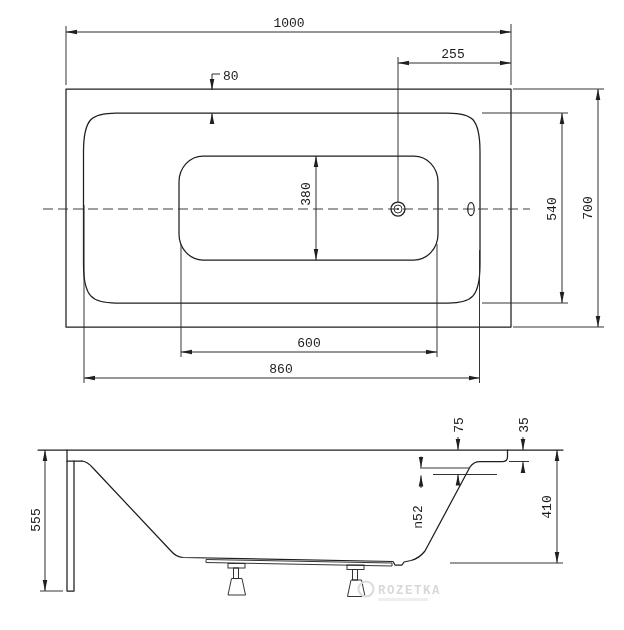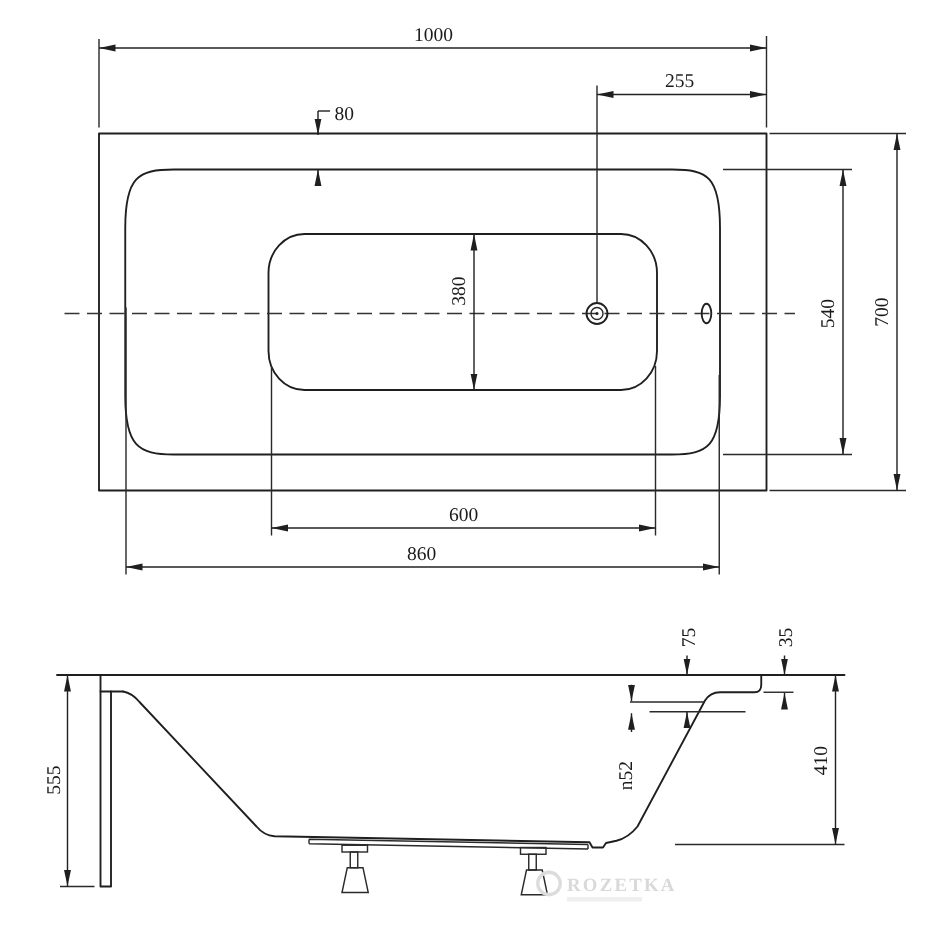--- a/index.html
+++ b/index.html
@@ -1,17 +1,17 @@
 <!DOCTYPE html>
 <html><head>
 <meta charset="utf-8">
 <style>
   html,body{margin:0;padding:0;background:#ffffff;}
   .stage{position:relative;width:624px;height:630px;background:#ffffff;overflow:hidden;
-         font-family:Liberation Serif, serif;}
+         font-family:Liberation Mono, monospace;}
   svg{display:block;}
   .outline{stroke:#1f1f1f;stroke-width:1.25;fill:none;stroke-linejoin:round;stroke-linecap:round;}
   .thin{stroke:#2a2a2a;stroke-width:0.95;fill:none;}
   .dim{stroke:#222222;stroke-width:0.95;fill:none;}
   .cl{stroke:#333333;stroke-width:0.95;fill:none;stroke-dasharray:10 5;}
   .dtxt{font-size:13px;fill:#1b1b1b;}
   .wm-txt{font-size:12.5px;font-weight:bold;letter-spacing:1.5px;fill:#d9d9d9;}
 </style>
 </head>
 <body>

